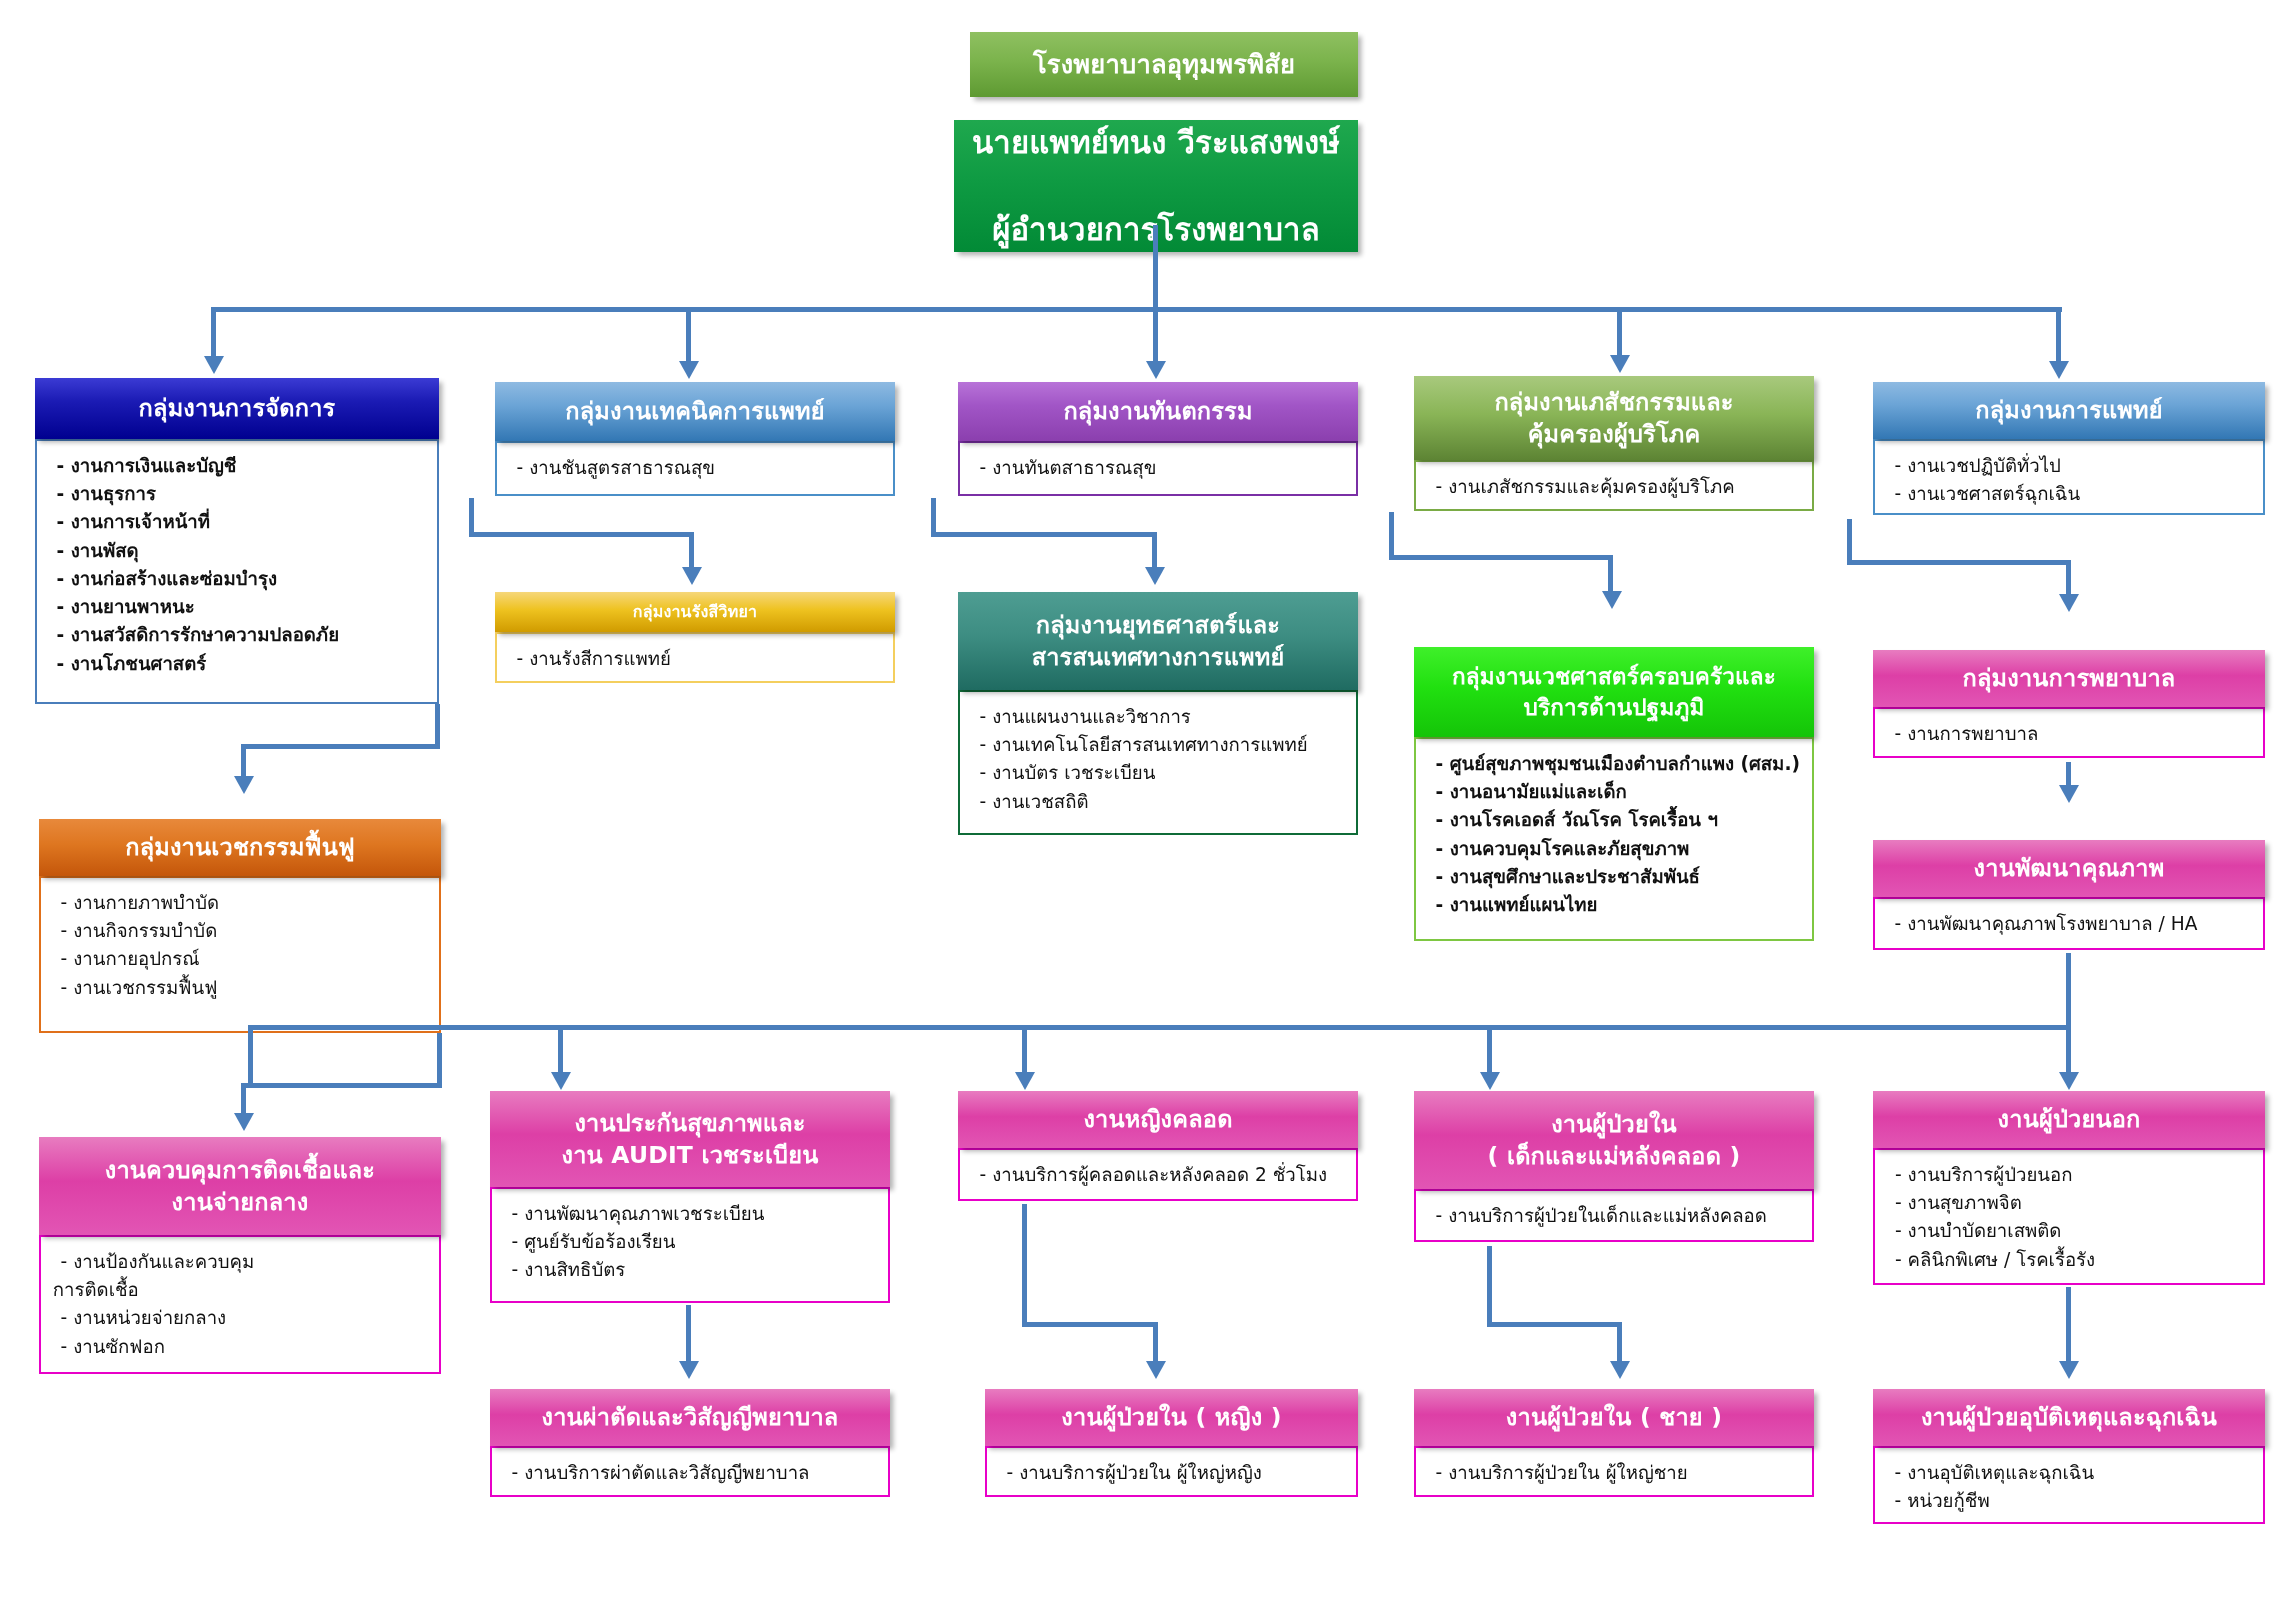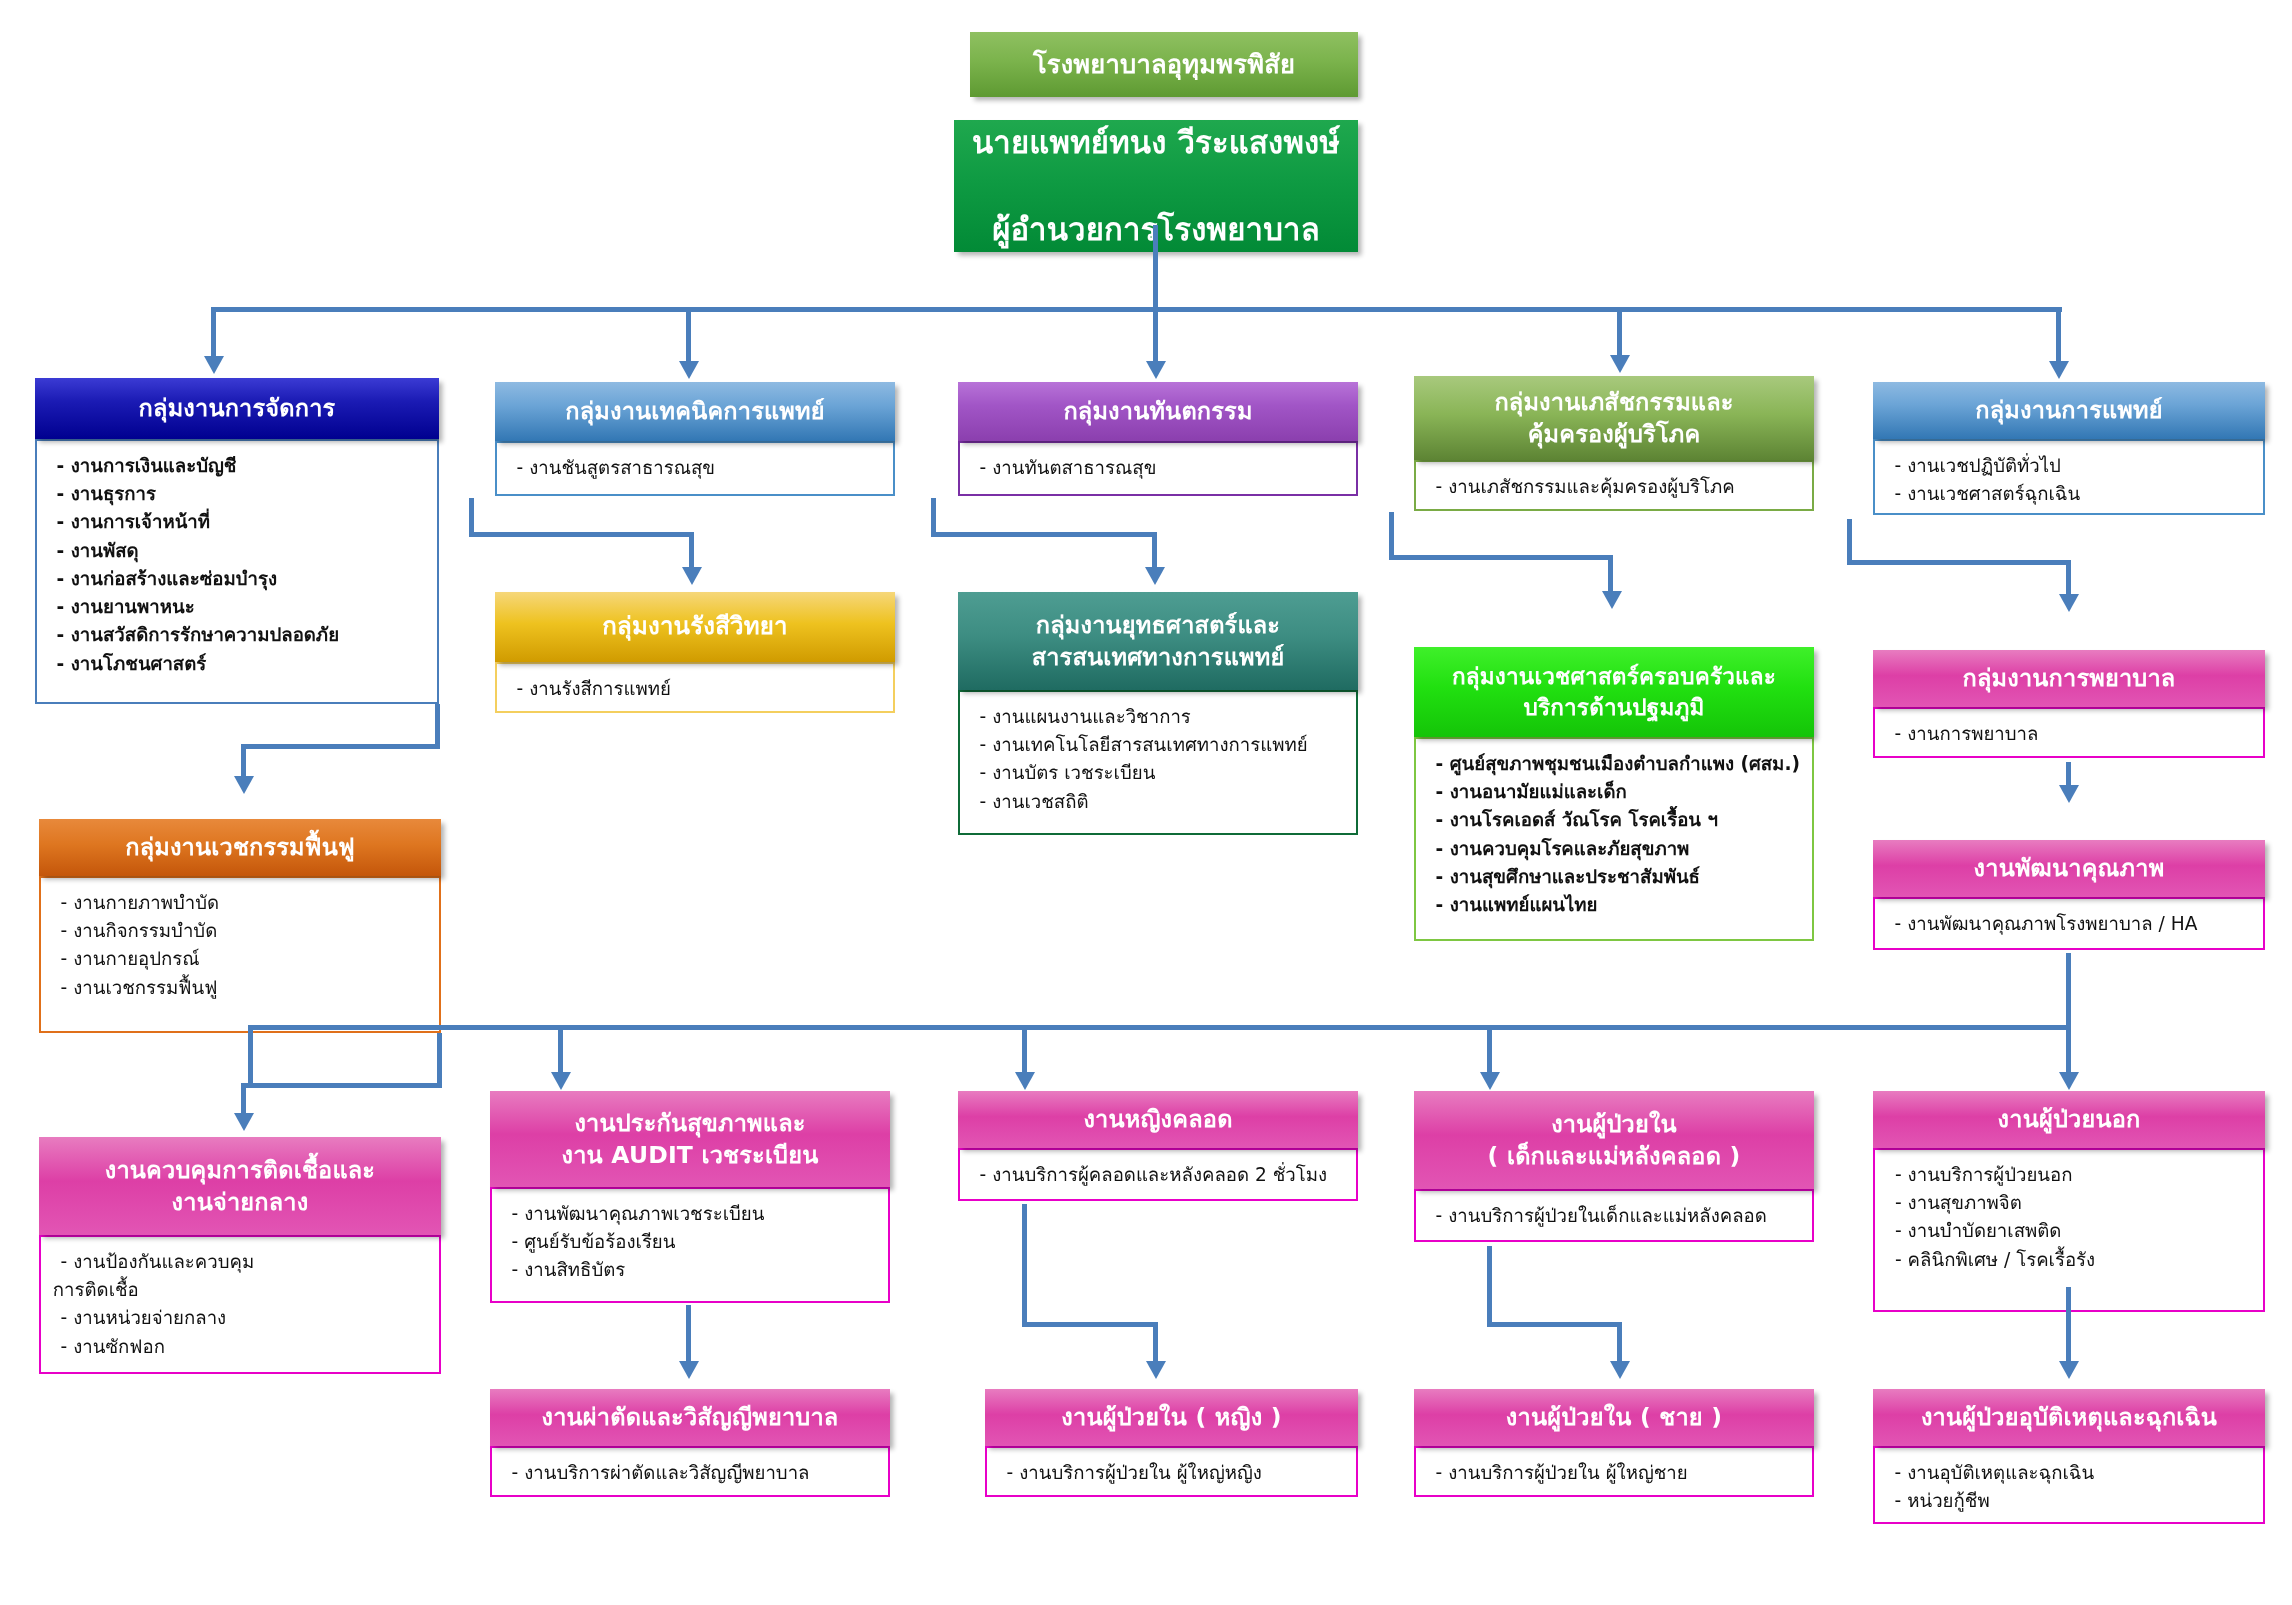--- a/index.html
+++ b/index.html
@@ -173,21 +173,21 @@
       <div class="li">- งานชันสูตรสาธารณสุข</div>
     </div>
   </div>
 
   <div class="ln vl" style="left:469px; top:498px; height:38px;"></div>
   <div class="ln hl" style="left:469px; top:532px; width:224px;"></div>
   <div class="ln vl" style="left:689px; top:532px; height:37px;"></div>
   <div class="arw" style="left:682px; top:567px;"></div>
 
   <div class="node t-gold" style="left:495px; top:592px; width:400px;">
-    <div class="hdr" style="height:70px; font-size:24px;">
+    <div class="hdr" style="height:40px; font-size:16px;">
       <span>กลุ่มงานรังสีวิทยา</span>
     </div>
     <div class="body" style="height:51px; font-size:18.6px;">
       <div class="li">- งานรังสีการแพทย์</div>
     </div>
   </div>
 
   <div class="node t-purple" style="left:958px; top:382px; width:400px;">
     <div class="hdr" style="height:59px; font-size:23.5px;">
       <span>กลุ่มงานทันตกรรม</span>
@@ -340,21 +340,21 @@
 
   <div class="ln vl" style="left:1487px; top:1246px; height:80px;"></div>
   <div class="ln hl" style="left:1487px; top:1322px; width:135px;"></div>
   <div class="ln vl" style="left:1617px; top:1322px; height:43px;"></div>
   <div class="arw" style="left:1610px; top:1361px;"></div>
 
   <div class="node t-magenta" style="left:1873px; top:1091px; width:392px;">
     <div class="hdr" style="height:57px; font-size:23.5px;">
       <span>งานผู้ป่วยนอก</span>
     </div>
-    <div class="body" style="height:164px; font-size:18.6px;padding-left:20px;">
+    <div class="body" style="height:137px; font-size:18.6px;padding-left:20px;">
       <div class="li">- งานบริการผู้ป่วยนอก</div>
       <div class="li">- งานสุขภาพจิต</div>
       <div class="li">- งานบำบัดยาเสพติด</div>
       <div class="li">- คลินิกพิเศษ / โรคเรื้อรัง</div>
     </div>
   </div>
 
   <div class="ln vl" style="left:2066px; top:1287px; height:78px;"></div>
   <div class="arw" style="left:2059px; top:1361px;"></div>
 

